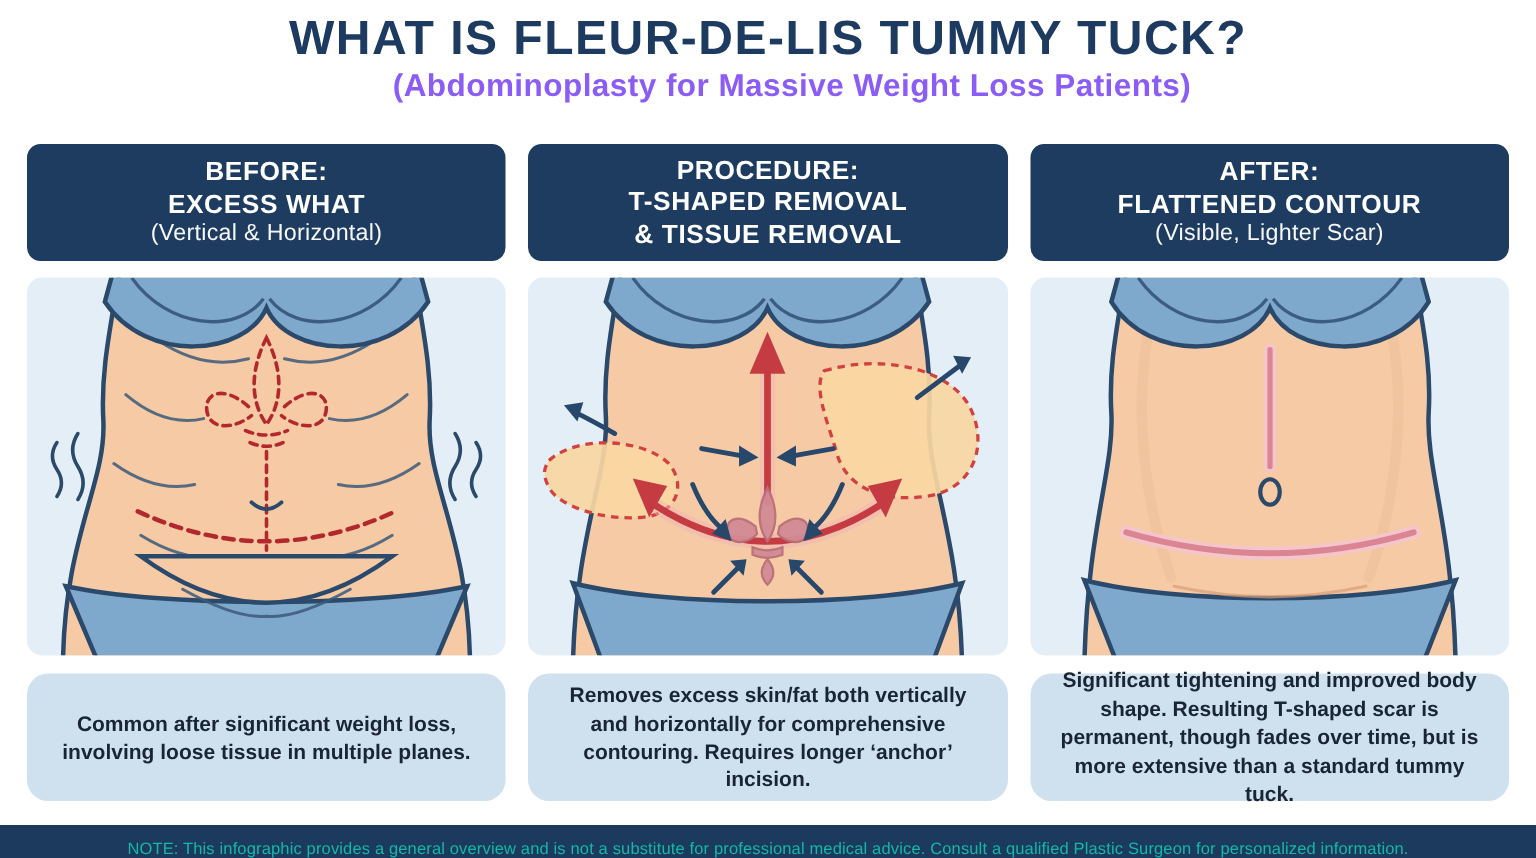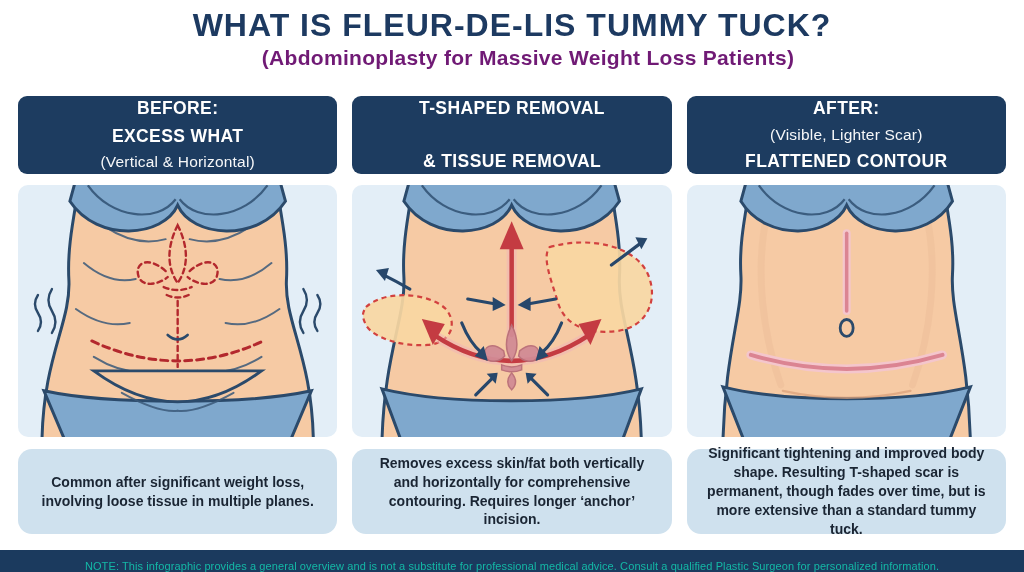--- a/index.html
+++ b/index.html
@@ -7,30 +7,30 @@
     position:relative;width:1024px;height:572px;background:#ffffff;overflow:hidden;
     font-family:"Liberation Sans","DejaVu Sans",sans-serif;
   }
   
   .hdr{position:absolute;top:8px;left:0;width:100%;text-align:center;}
   .hdr h1{
     margin:0;font-size:32px;line-height:1.1;font-weight:800;letter-spacing:1px;
     color:#1d3a61;
   }
   .hdr .sub{
-    margin-top:3px;font-size:21px;font-weight:600;letter-spacing:.3px;color:#701a75;margin-left:32px;
+    margin-top:3px;font-size:21px;font-weight:600;letter-spacing:.3px;color:#8b5cf6;margin-left:32px;
   }
   
   .grid{
     position:absolute;left:18px;right:18px;top:96px;
     display:grid;grid-template-columns:repeat(3,1fr);column-gap:15px;
   }
   .colhead{
     height:78px;background:#1d3c60;border-radius:9px;color:#ffffff;
-    display:flex;flex-direction:column;justify-content:space-between;text-align:center;
+    display:flex;flex-direction:column;justify-content:center;text-align:center;
     padding:2px 6px;box-sizing:border-box;
   }
   .colhead .l{font-size:17.5px;font-weight:800;letter-spacing:.4px;line-height:1.22;}
   .colhead .l.sub{font-size:15.5px;font-weight:400;letter-spacing:.2px;opacity:.96;}
   .illus{
     margin-top:11px;height:252px;background:#e3eef7;border-radius:10px;overflow:hidden;
   }
   .illus svg{display:block;width:100%;height:100%;}
   .desc{
     margin-top:12px;height:85px;background:#cfe1ee;border-radius:14px;
@@ -113,20 +113,21 @@
         </svg>
       </div>
 
       <div class="desc">
         <p>Common after significant weight loss, involving loose tissue in multiple planes.</p>
       </div>
     </section>
 
     <section>
       <div class="colhead">
+        <div class="l">PROCEDURE:</div>
         <div class="l">T-SHAPED REMOVAL</div>
         <div class="l">&amp; TISSUE REMOVAL</div>
       </div>
 
       <div class="illus">
         <svg viewBox="0 0 320 252">
 
           <path d="M62,-6 L258,-6 C263,28 270,58 268,92 C266,132 288,170 290,258 L30,258 C32,170 54,132 52,92 C50,58 57,28 62,-6 Z" fill="#f6caa4" stroke="#2b4a6b" stroke-width="3"></path>
 
           <path d="M30,204 C95,220 225,220 290,204 L270,258 L50,258 Z" fill="#7fa8cd" stroke="#2b4a6b" stroke-width="3"></path>
@@ -184,22 +185,22 @@
       </div>
 
       <div class="desc">
         <p>Removes excess skin/fat both vertically and horizontally for comprehensive contouring. Requires longer ‘anchor’ incision.</p>
       </div>
     </section>
 
     <section>
       <div class="colhead">
         <div class="l">AFTER:</div>
+        <div class="l">FLATTENED CONTOUR</div>
         <div class="l sub">(Visible, Lighter Scar)</div>
-        <div class="l">FLATTENED CONTOUR</div>
       </div>
 
       <div class="illus">
         <svg viewBox="0 0 320 252">
 
           <path d="M64,-6 L256,-6 C261,28 268,56 266,90 C264,128 282,166 284,258 L36,258 C38,166 56,128 54,90 C52,56 59,28 64,-6 Z" fill="#f6caa4" stroke="#2b4a6b" stroke-width="3"></path>
 
           <g stroke="#eec09b" stroke-width="7" fill="none" opacity="0.6" stroke-linecap="round">
             <path d="M80,30 C68,85 76,150 94,200"></path>
               <path d="M240,30 C252,85 244,150 226,200"></path>

